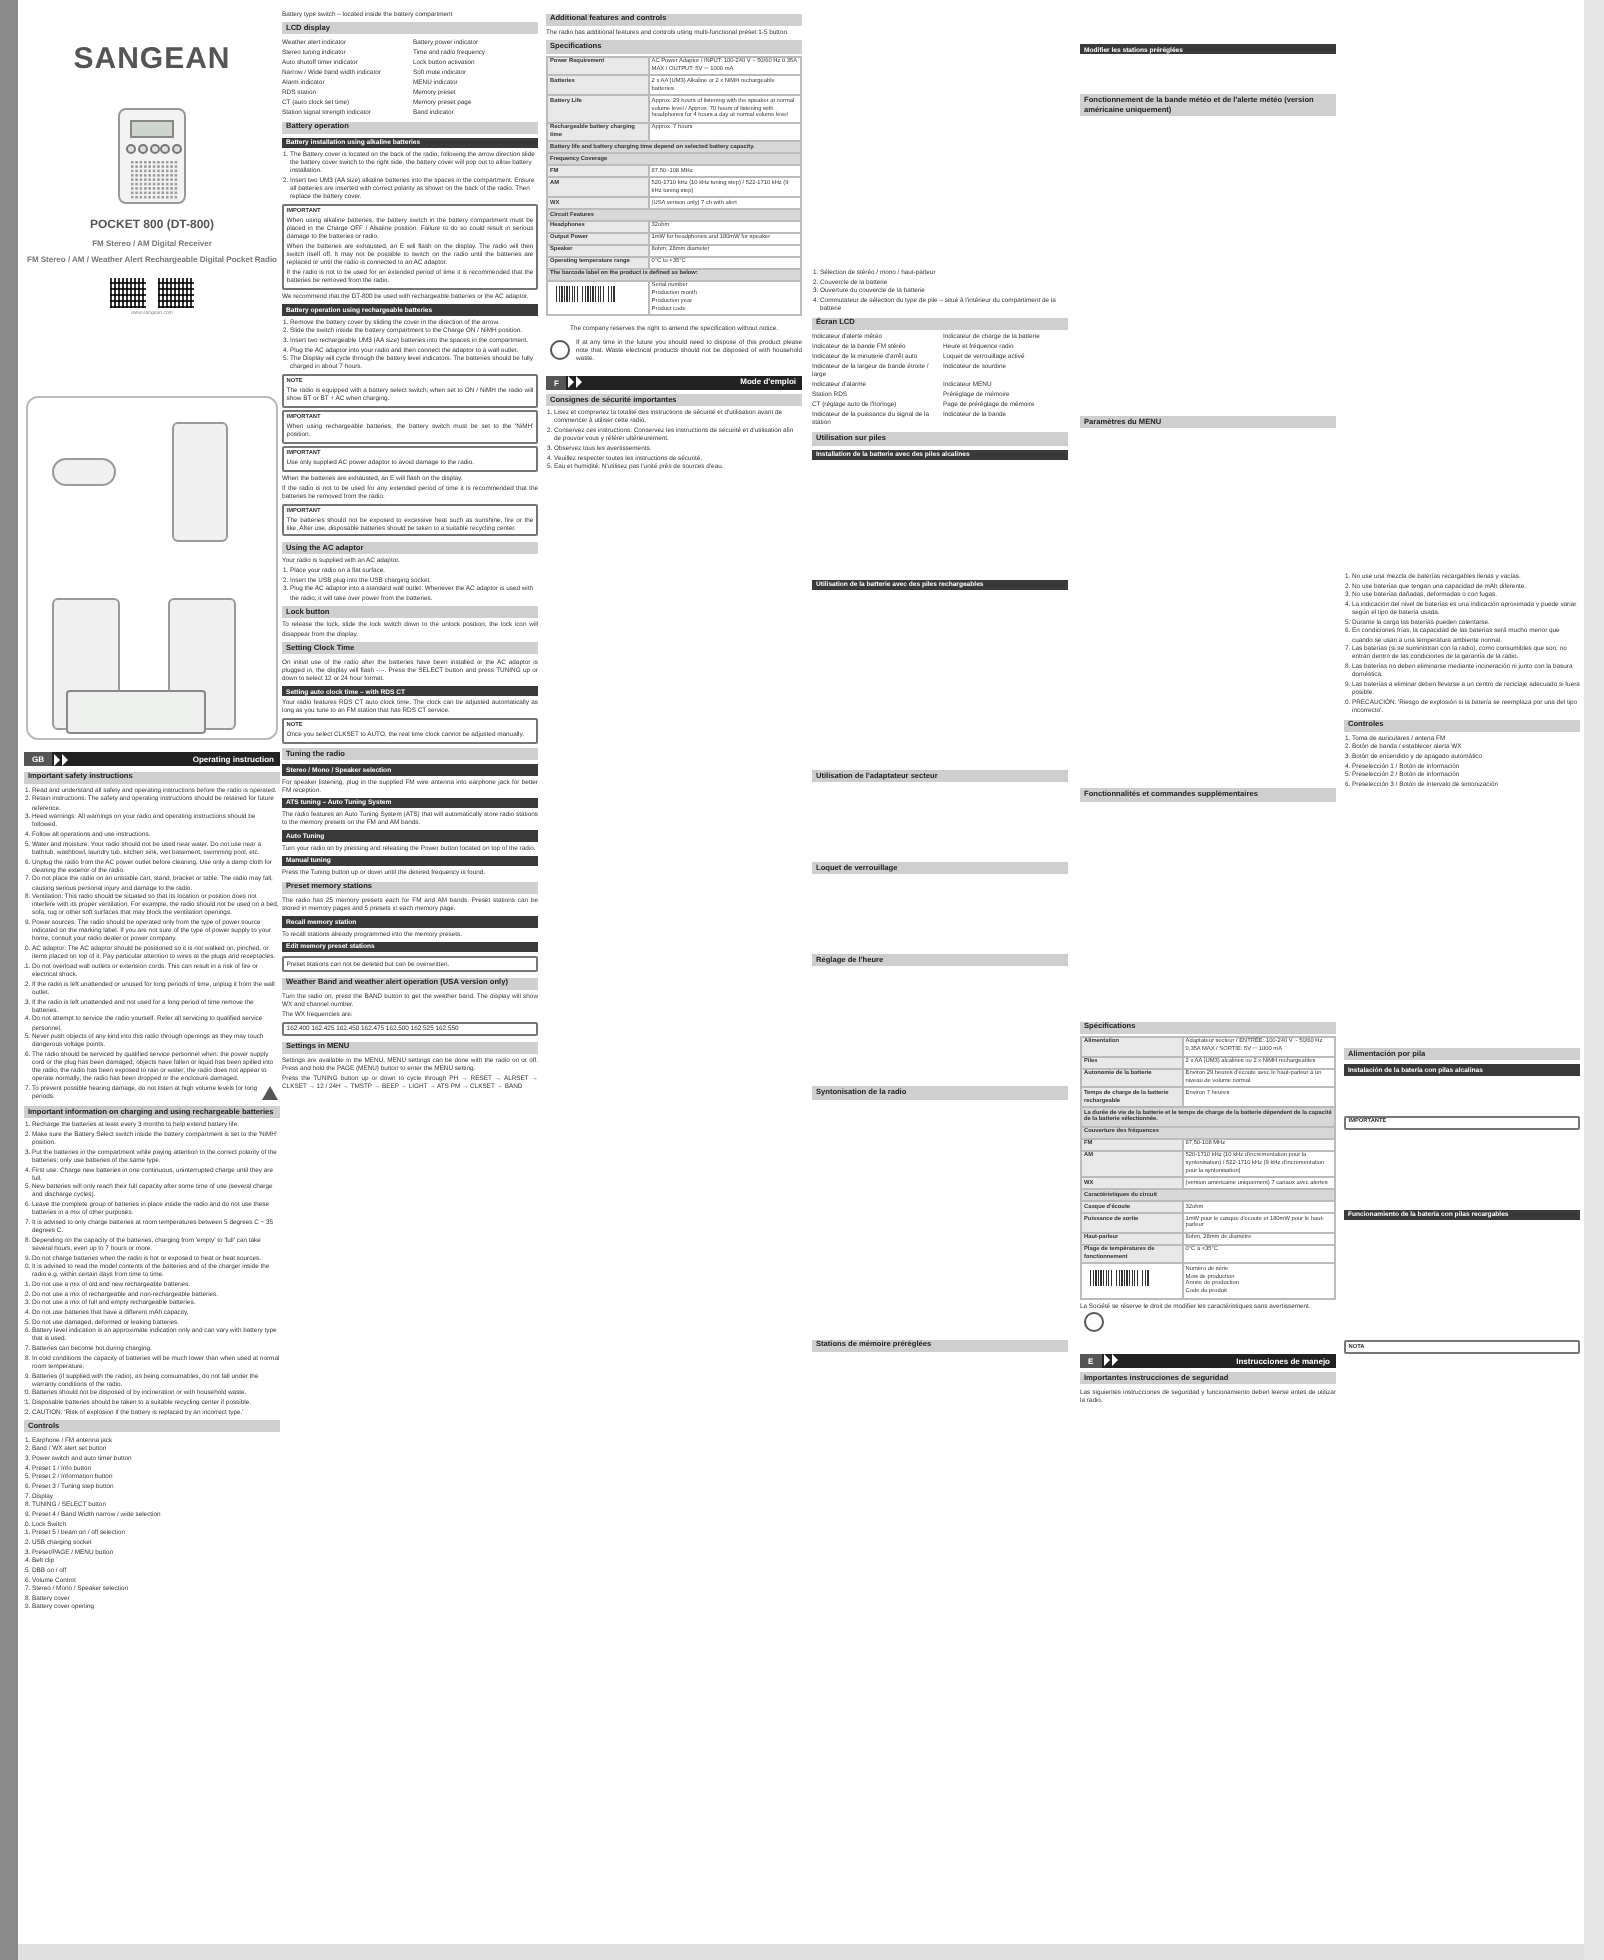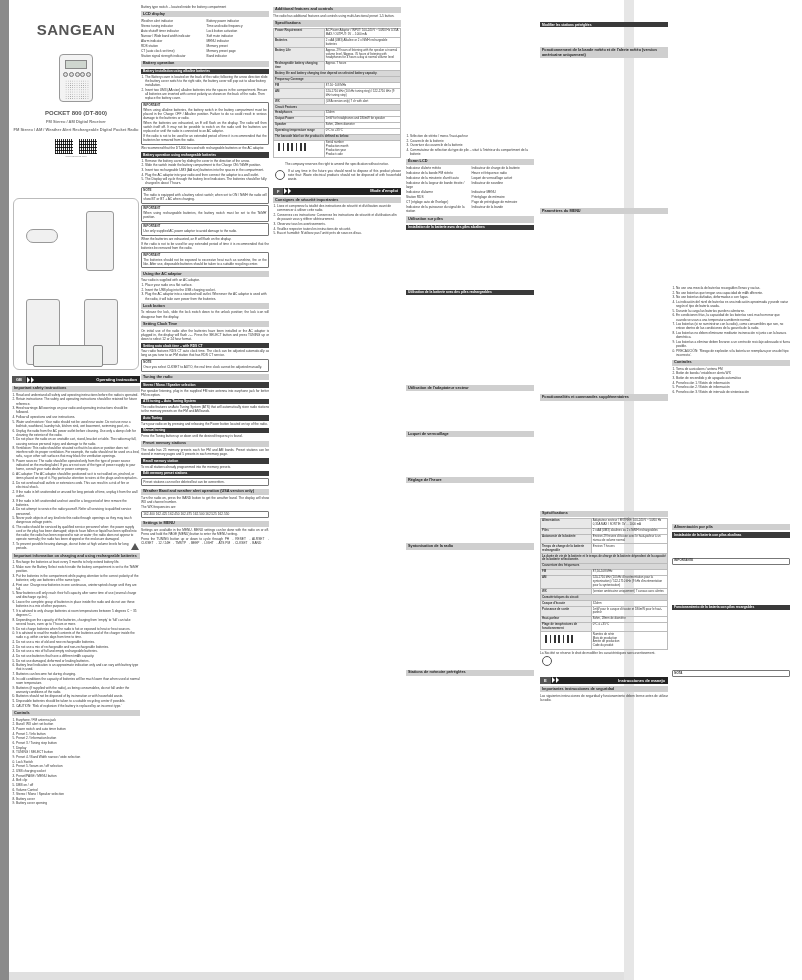--- a/index.html
+++ b/index.html
@@ -1,17 +1,17 @@
 <!DOCTYPE html>
 <html><head>
 <meta charset="utf-8">
 <style>
   * { box-sizing: border-box; margin: 0; padding: 0; }
   body { width: 802px; height: 980px; overflow: hidden; background: #ffffff; font-family: "Liberation Sans", sans-serif; color: #333; font-size: 3.2px; line-height: 1.3; }
-  .page { position: relative; width: 634px; height: 980px; }
+  .page { position: relative; width: 802px; height: 980px; }
   .left-bar { position: absolute; left: 0; top: 0; width: 9px; height: 980px; background: #8a8a8a; }
   .right-bar { position: absolute; right: 0; top: 0; width: 10px; height: 980px; background: #e6e6e6; }
   .bottom-bar { position: absolute; left: 9px; right: 10px; bottom: 0; height: 8px; background: #e0e0e0; }
   .col { position: absolute; top: 4px; width: 128px; overflow: hidden; }
   .c1 { left: 12px; } .c2 { left: 141px; } .c3 { left: 273px; } .c4 { left: 406px; } .c5 { left: 540px; } .c6 { left: 672px; }
   .cover { position: absolute; left: 12px; top: 0; width: 128px; height: 195px; }
   .brand { text-align: center; font-weight: bold; font-size: 15px; letter-spacing: 0.5px; color: #555; margin-top: 20px; }
   .radio { width: 34px; height: 48px; margin: 14px auto 0; border: 1.5px solid #999; border-radius: 4px; background: #f3f3f3; position: relative; }
   .radio .lcd { position: absolute; left: 5px; top: 5px; width: 22px; height: 9px; background: #cfd6cf; border: 1px solid #888; }
   .radio .btns { position: absolute; left: 3px; top: 17px; width: 28px; display: flex; justify-content: space-between; }

